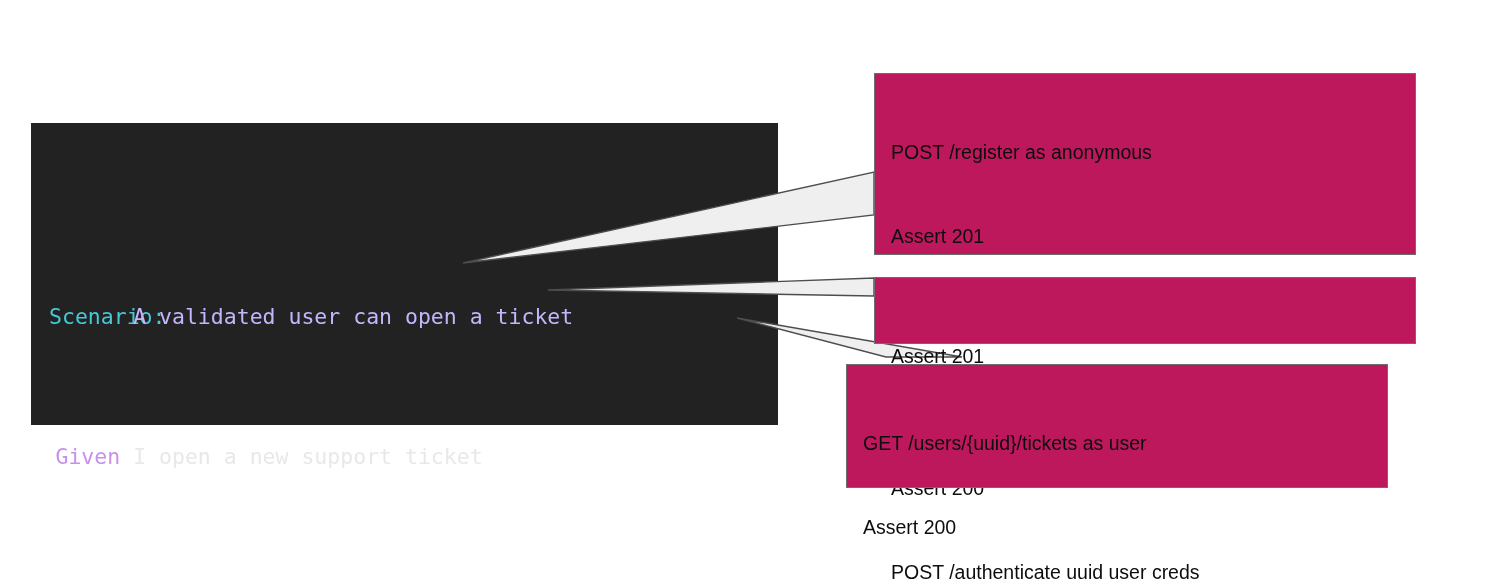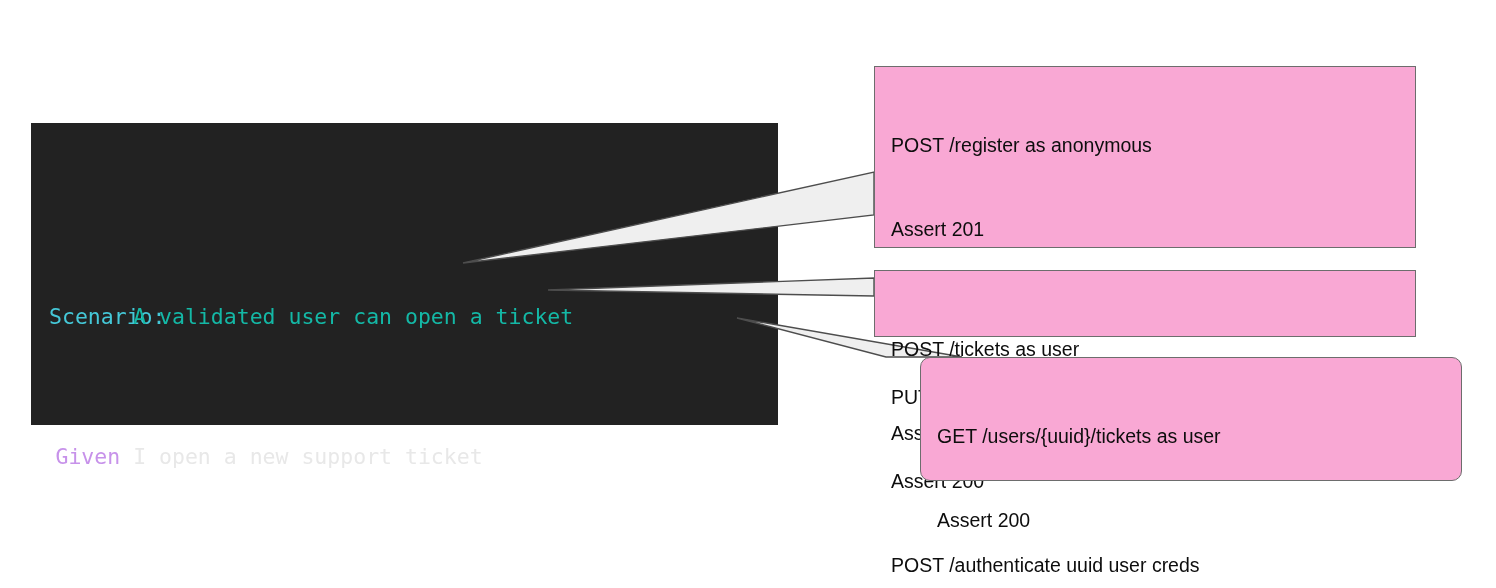--- a/index.html
+++ b/index.html
@@ -42,48 +42,49 @@
     line-height: 28px;
     white-space: pre;
   }
   .code-line { display: block; height: 28px; }
   .kw-pad {
     display: inline-block;
     width: 5.5ch;
     text-align: right;
   }
   .tok-scenario { color: #45c8d8; }
-  .tok-title    { color: #14b8a6; text-align: center; }
+  .tok-title    { color: #c4b5fd; text-align: center; }
   .tok-step     { color: #c792ea; }
   .tok-plain    { color: #e8e8e8; }
 
   
   .callout {
     position: absolute;
-    background: #f9a8d4;
+    background: #be185d;
     border: 1.6px solid #6d6d6d;
     box-sizing: border-box;
     z-index: 4;
+    margin-top: 7px;
   }
   .callout-lines {
     position: absolute;
     left: 16px;
     top: 8px;
     right: 8px;
     font-family: "Liberation Sans", sans-serif;
     font-size: 19.5px;
     line-height: 28px;
     color: #0d0d0d;
     white-space: pre;
   }
   .callout-line { display: block; height: 28px; }
 
   #callout-1 { left: 874px; top: 66px;  width: 542px; height: 182px; }
   #callout-2 { left: 874px; top: 270px; width: 542px; height: 67px;  }
-  #callout-3 { left: 920px; top: 357px; width: 542px; height: 124px; border-radius: 10px; }
+  #callout-3 { left: 846px; top: 357px; width: 542px; height: 124px; }
 
   
   #tails {
     position: absolute;
     left: 0; top: 0;
     width: 1496px;
     height: 588px;
     z-index: 3;
     pointer-events: none;
   }
@@ -121,21 +122,20 @@
       <span class="callout-line">Assert 201</span>
       <span class="callout-line">INSERT INTO admin</span>
       <span class="callout-line">PUT /users/{uuid} as admin</span>
       <span class="callout-line">Assert 200</span>
       <span class="callout-line">POST /authenticate uuid user creds</span>
     </div>
   </div>
 
   <div class="callout" id="callout-2">
     <div class="callout-lines">
-      <span class="callout-line">POST /tickets as user</span>
       <span class="callout-line">Assert 201</span>
     </div>
   </div>
 
   <div class="callout" id="callout-3">
     <div class="callout-lines">
       <span class="callout-line">GET /users/{uuid}/tickets as user</span>
       <span class="callout-line">Assert 200</span>
       
       

